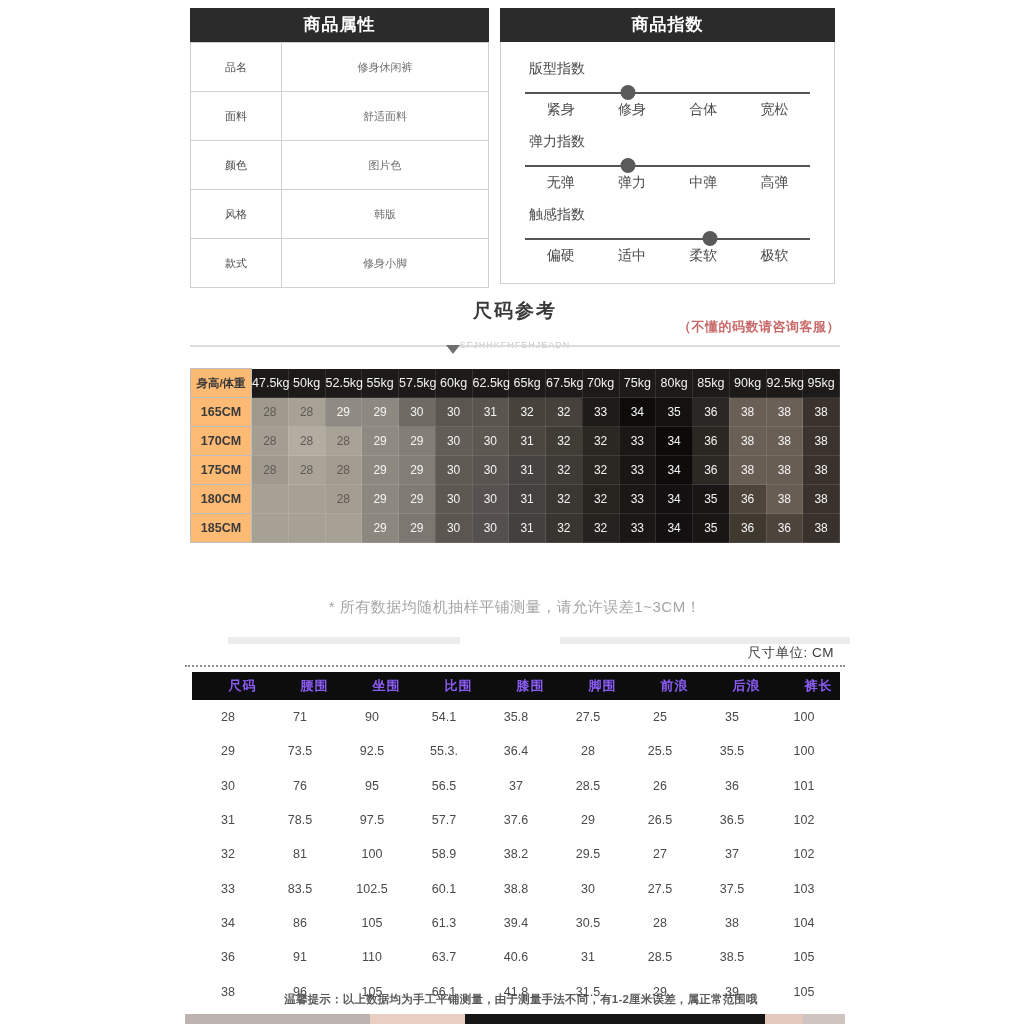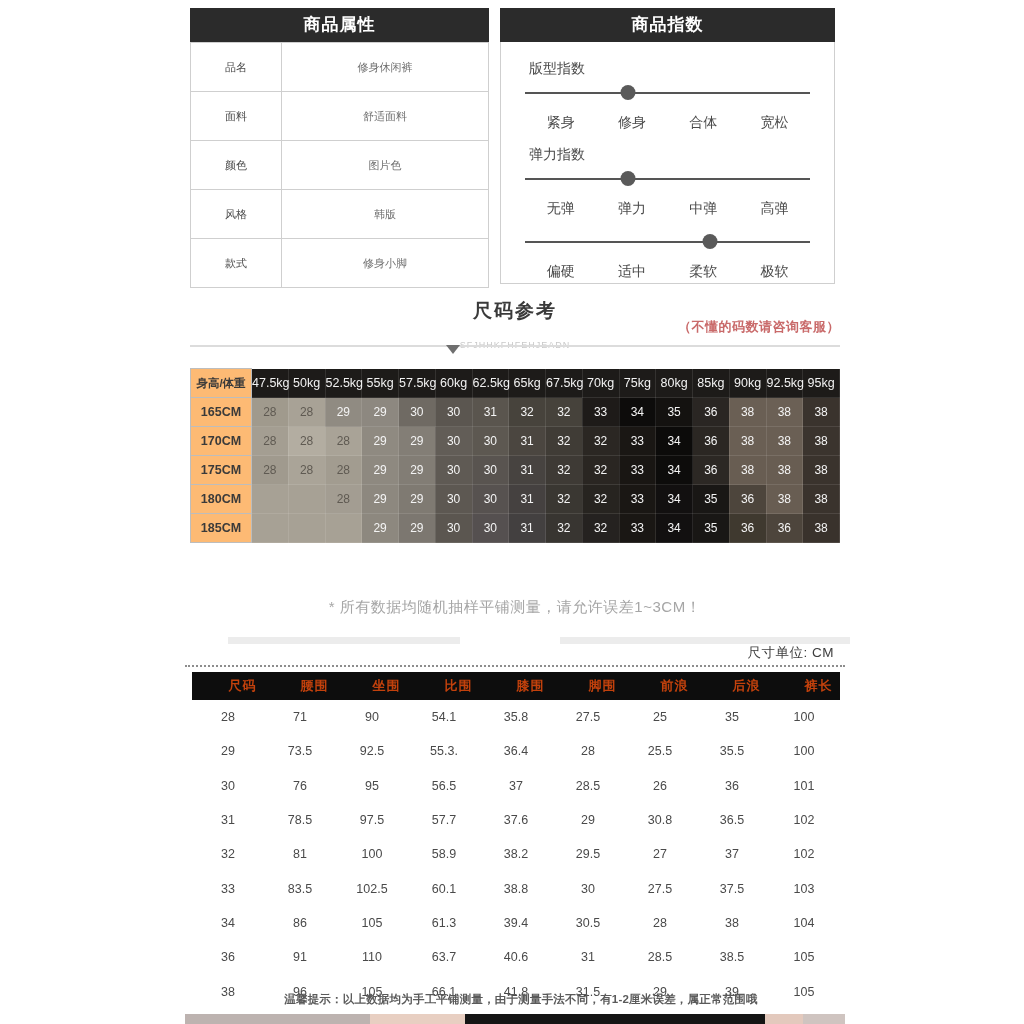--- a/index.html
+++ b/index.html
@@ -92,21 +92,21 @@
     position: absolute;
     top: 2px;
     width: 15px;
     height: 15px;
     border-radius: 50%;
     background: #5a5a5a;
     transform: translateX(-50%);
   }
   .slider-labels {
     display: flex;
-    margin-top: 15px;
+    margin-top: 2px;
   }
   .slider-labels span {
     flex: 1;
     text-align: center;
     font-size: 14px;
     color: #4a4a4a;
   }
 
   
   .size-title-zone {
@@ -227,21 +227,21 @@
   .measure-table {
     position: absolute;
     left: 192px;
     top: 672px;
     width: 648px;
     border-collapse: collapse;
     table-layout: fixed;
   }
   .measure-table thead th {
     background: #0d0d0d;
-    color: #c2410c;
+    color: #8b5cf6;
     font-size: 13px;
     font-weight: bold;
     height: 26px;
     letter-spacing: 1px;
     padding-left: 30px;
   }
   .measure-table tbody td {
     height: 32.3px;
     text-align: center;
     font-size: 12.5px;
@@ -334,20 +334,21 @@
               <div class="slider-thumb" style="left: 36%;"></div>
             </div>
             <div class="slider-labels">
               <span>无弹</span>
               <span>弹力</span>
               <span>中弹</span>
               <span>高弹</span>
             </div>
           </div>
           <div class="slider-block">
+            <div class="slider-title">触感指数</div>
             <div class="slider-track-wrap">
               <div class="slider-track"></div>
               <div class="slider-thumb" style="left: 65%;"></div>
             </div>
             <div class="slider-labels">
               <span>偏硬</span>
               <span>适中</span>
               <span>柔软</span>
               <span>极软</span>
             </div>
@@ -540,21 +541,21 @@
           <td>36</td>
           <td>101</td>
         </tr>
         <tr>
           <td>31</td>
           <td>78.5</td>
           <td>97.5</td>
           <td>57.7</td>
           <td>37.6</td>
           <td>29</td>
-          <td>30.8</td>
+          <td>26.5</td>
           <td>36.5</td>
           <td>102</td>
         </tr>
         <tr>
           <td>32</td>
           <td>81</td>
           <td>100</td>
           <td>58.9</td>
           <td>38.2</td>
           <td>29.5</td>

